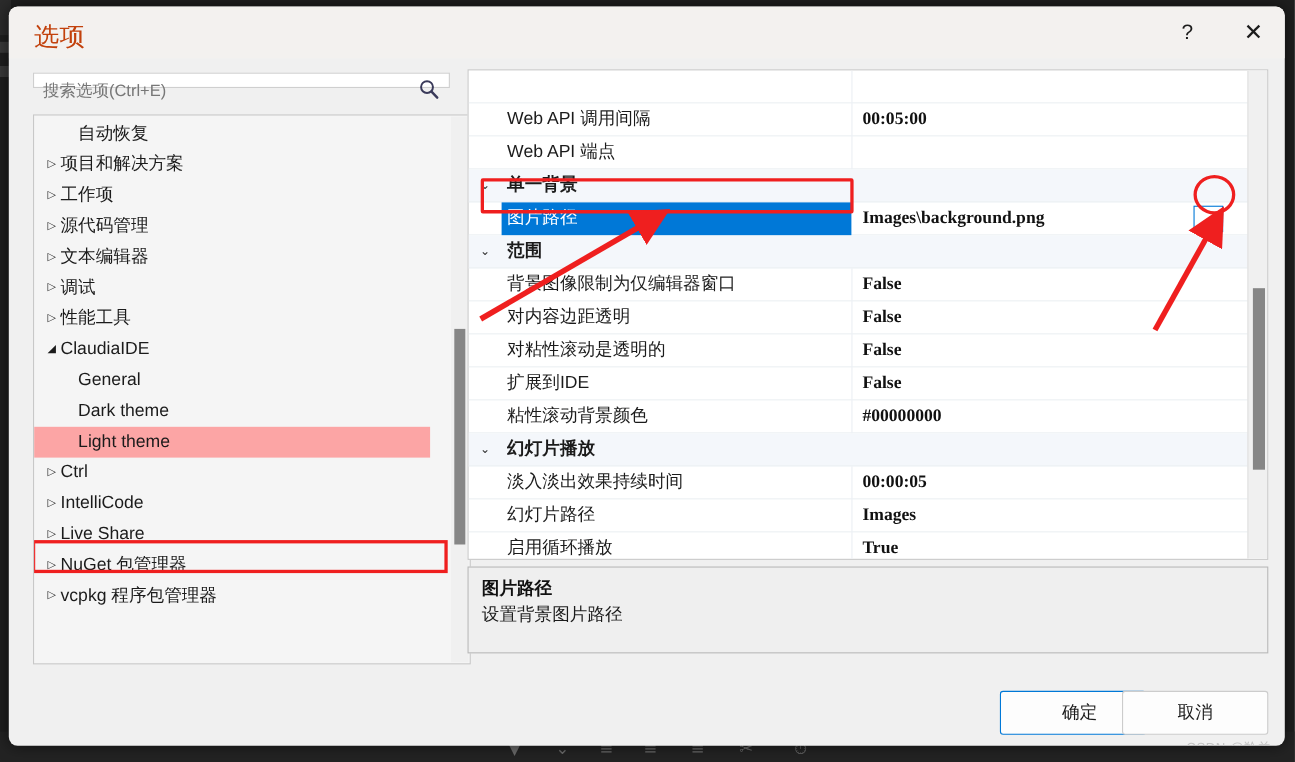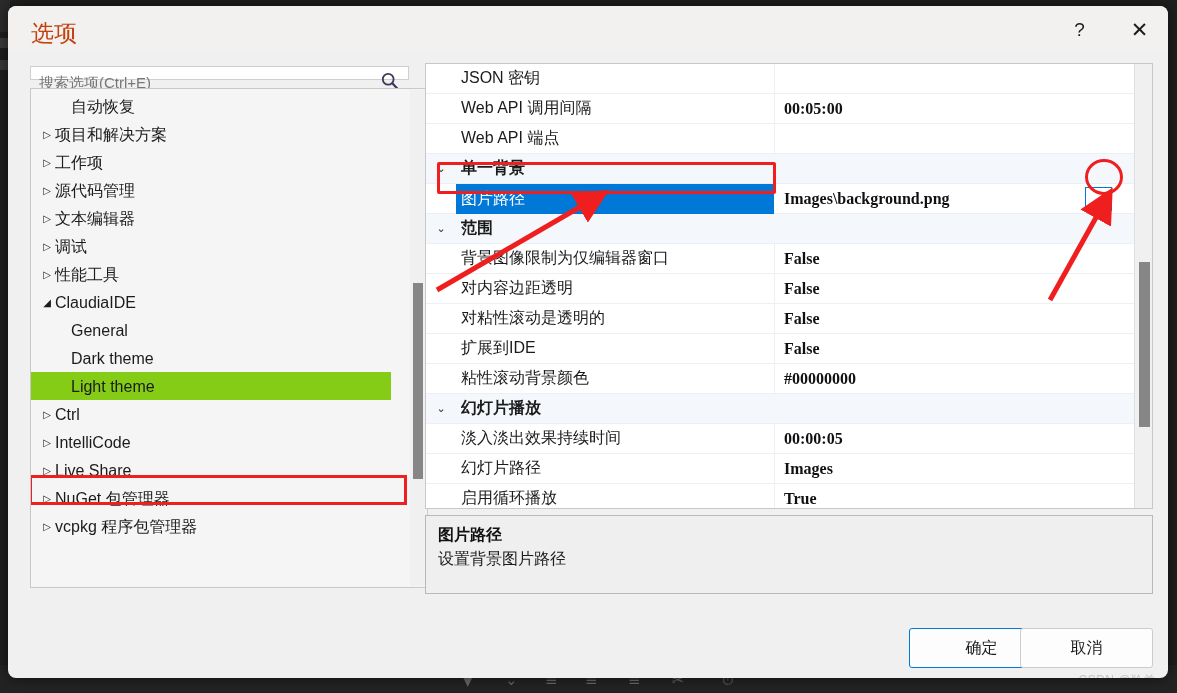--- a/index.html
+++ b/index.html
@@ -46,33 +46,33 @@
     border:1px solid #cfcfcf;box-sizing:border-box;
   }
   .searchbox input{
     position:absolute;left:6px;top:0;width:340px;height:28px;border:0;outline:0;
     background:transparent;font-family:inherit;font-size:15px;color:#5a5a5a;
   }
   .searchbox input::placeholder{color:#777;opacity:1;}
   .search-icon{position:absolute;right:8px;top:4px;width:20px;height:20px;}
 
   .treebox{
-    position:relative;margin-top:8px;width:398px;height:500px;
+    position:relative;margin-top:24px;width:398px;height:500px;
     background:#f5f5f5;border:1px solid #c8c8c8;box-sizing:border-box;overflow:hidden;
   }
   .tree{position:absolute;left:0;top:3px;width:360px;}
   .trow{
     position:relative;height:28px;line-height:28px;font-size:16px;color:#1b1b1b;
     white-space:nowrap;padding-left:8px;box-sizing:border-box;
   }
   .trow .arrow{display:inline-block;width:16px;text-align:center;font-size:10px;color:#1b1b1b;vertical-align:middle;}
   .trow .lbl{display:inline-block;vertical-align:middle;}
   .trow.child{padding-left:40px;}
   .trow.child .lbl{margin-left:0;}
-  .trow.selected{background:#84cc16;}
+  .trow.selected{background:#fca5a5;}
   .tree-scroll{
     position:absolute;right:1px;top:1px;width:16px;height:496px;background:#f0f0f0;
   }
   .tree-thumb{position:absolute;left:3px;top:193px;width:10px;height:196px;background:#868686;}
 
   
   .hl-light{
     position:absolute;left:-2px;top:386px;width:378px;height:30px;
     border:3px solid #ef1f1f;box-sizing:border-box;pointer-events:none;
   }
@@ -207,21 +207,20 @@
         <div class="tree-thumb"></div>
       </div>
       <div class="hl-light"></div>
     </div>
   </div>
 
   <div class="gridbox">
     <div class="grid" id="grid-list">
         <div class="prow ">
           <div class="exp"></div>
-          <div class="pname">JSON 密钥</div>
           <div class="sep"></div>
           <div class="pval"></div>
         </div>
         <div class="prow ">
           <div class="exp"></div>
           <div class="pname">Web API 调用间隔</div>
           <div class="sep"></div>
           <div class="pval">00:05:00</div>
         </div>
         <div class="prow ">

